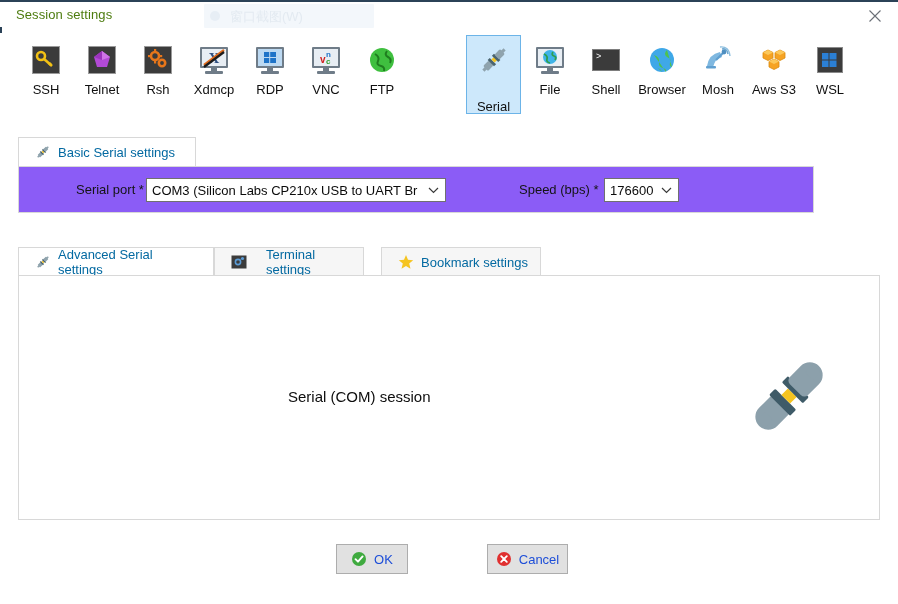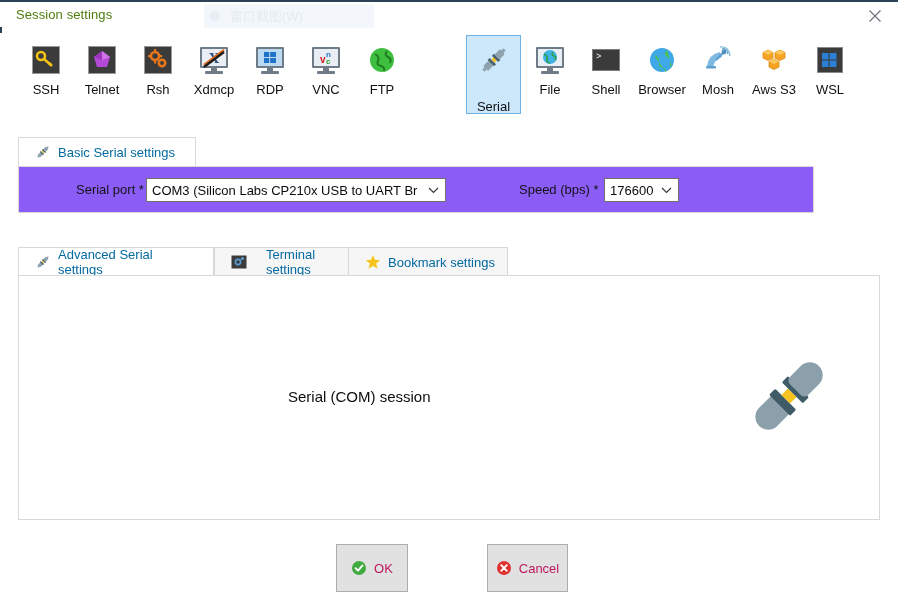--- a/index.html
+++ b/index.html
@@ -138,24 +138,24 @@
   #center-caption{
     position:absolute;left:288px;top:388px;
     font-size:15px;color:#0d0d0d;white-space:nowrap;
   }
   #big-plug{
     position:absolute;left:748px;top:355px;width:82px;height:82px;
   }
 
   
   .dlgbtn{
-    position:absolute;height:48px;
+    position:absolute;height:30px;
     background:#e1e1e1;border:1px solid #adadad;box-sizing:border-box;
     display:flex;align-items:center;justify-content:center;
-    font-size:13px;color:#be185d;
+    font-size:13px;color:#1d4ed8;
     cursor:default;
   }
   .dlgbtn .bico{width:16px;height:16px;margin-right:7px;flex:none;}
   #ok-btn{left:336px;top:544px;width:72px;}
   #cancel-btn{left:487px;top:544px;width:81px;}
 
   svg{display:block;overflow:visible;}
 </style>
 </head>
 <body>
@@ -436,21 +436,21 @@
   <span class="tico">
     <svg width="16" height="16" viewBox="0 0 16 16">
       <rect x="0.5" y="1.5" width="15" height="13" fill="#3b3b3b"></rect>
       <circle cx="7" cy="8" r="2.6" fill="none" stroke="#5b9bd5" stroke-width="1.6"></circle>
       <circle cx="11.5" cy="4.5" r="1.6" fill="#5b9bd5"></circle>
     </svg>
   </span>
   <span>Terminal settings</span>
 </div>
 
-<div class="tabbtn inactive" style="left:348px;top:247px;width:160px;">
+<div class="tabbtn inactive" style="left:381px;top:247px;width:160px;">
   <span class="tico">
     <svg width="16" height="16" viewBox="0 0 16 16">
       <path d="M8 1 L10 5.8 L15.2 6.2 L11.2 9.6 L12.5 14.7 L8 11.9 L3.5 14.7 L4.8 9.6 L0.8 6.2 L6 5.8 Z" fill="#f5c421"></path>
     </svg>
   </span>
   <span>Bookmark settings</span>
 </div>
 
 <div id="lower-panel"></div>
 

